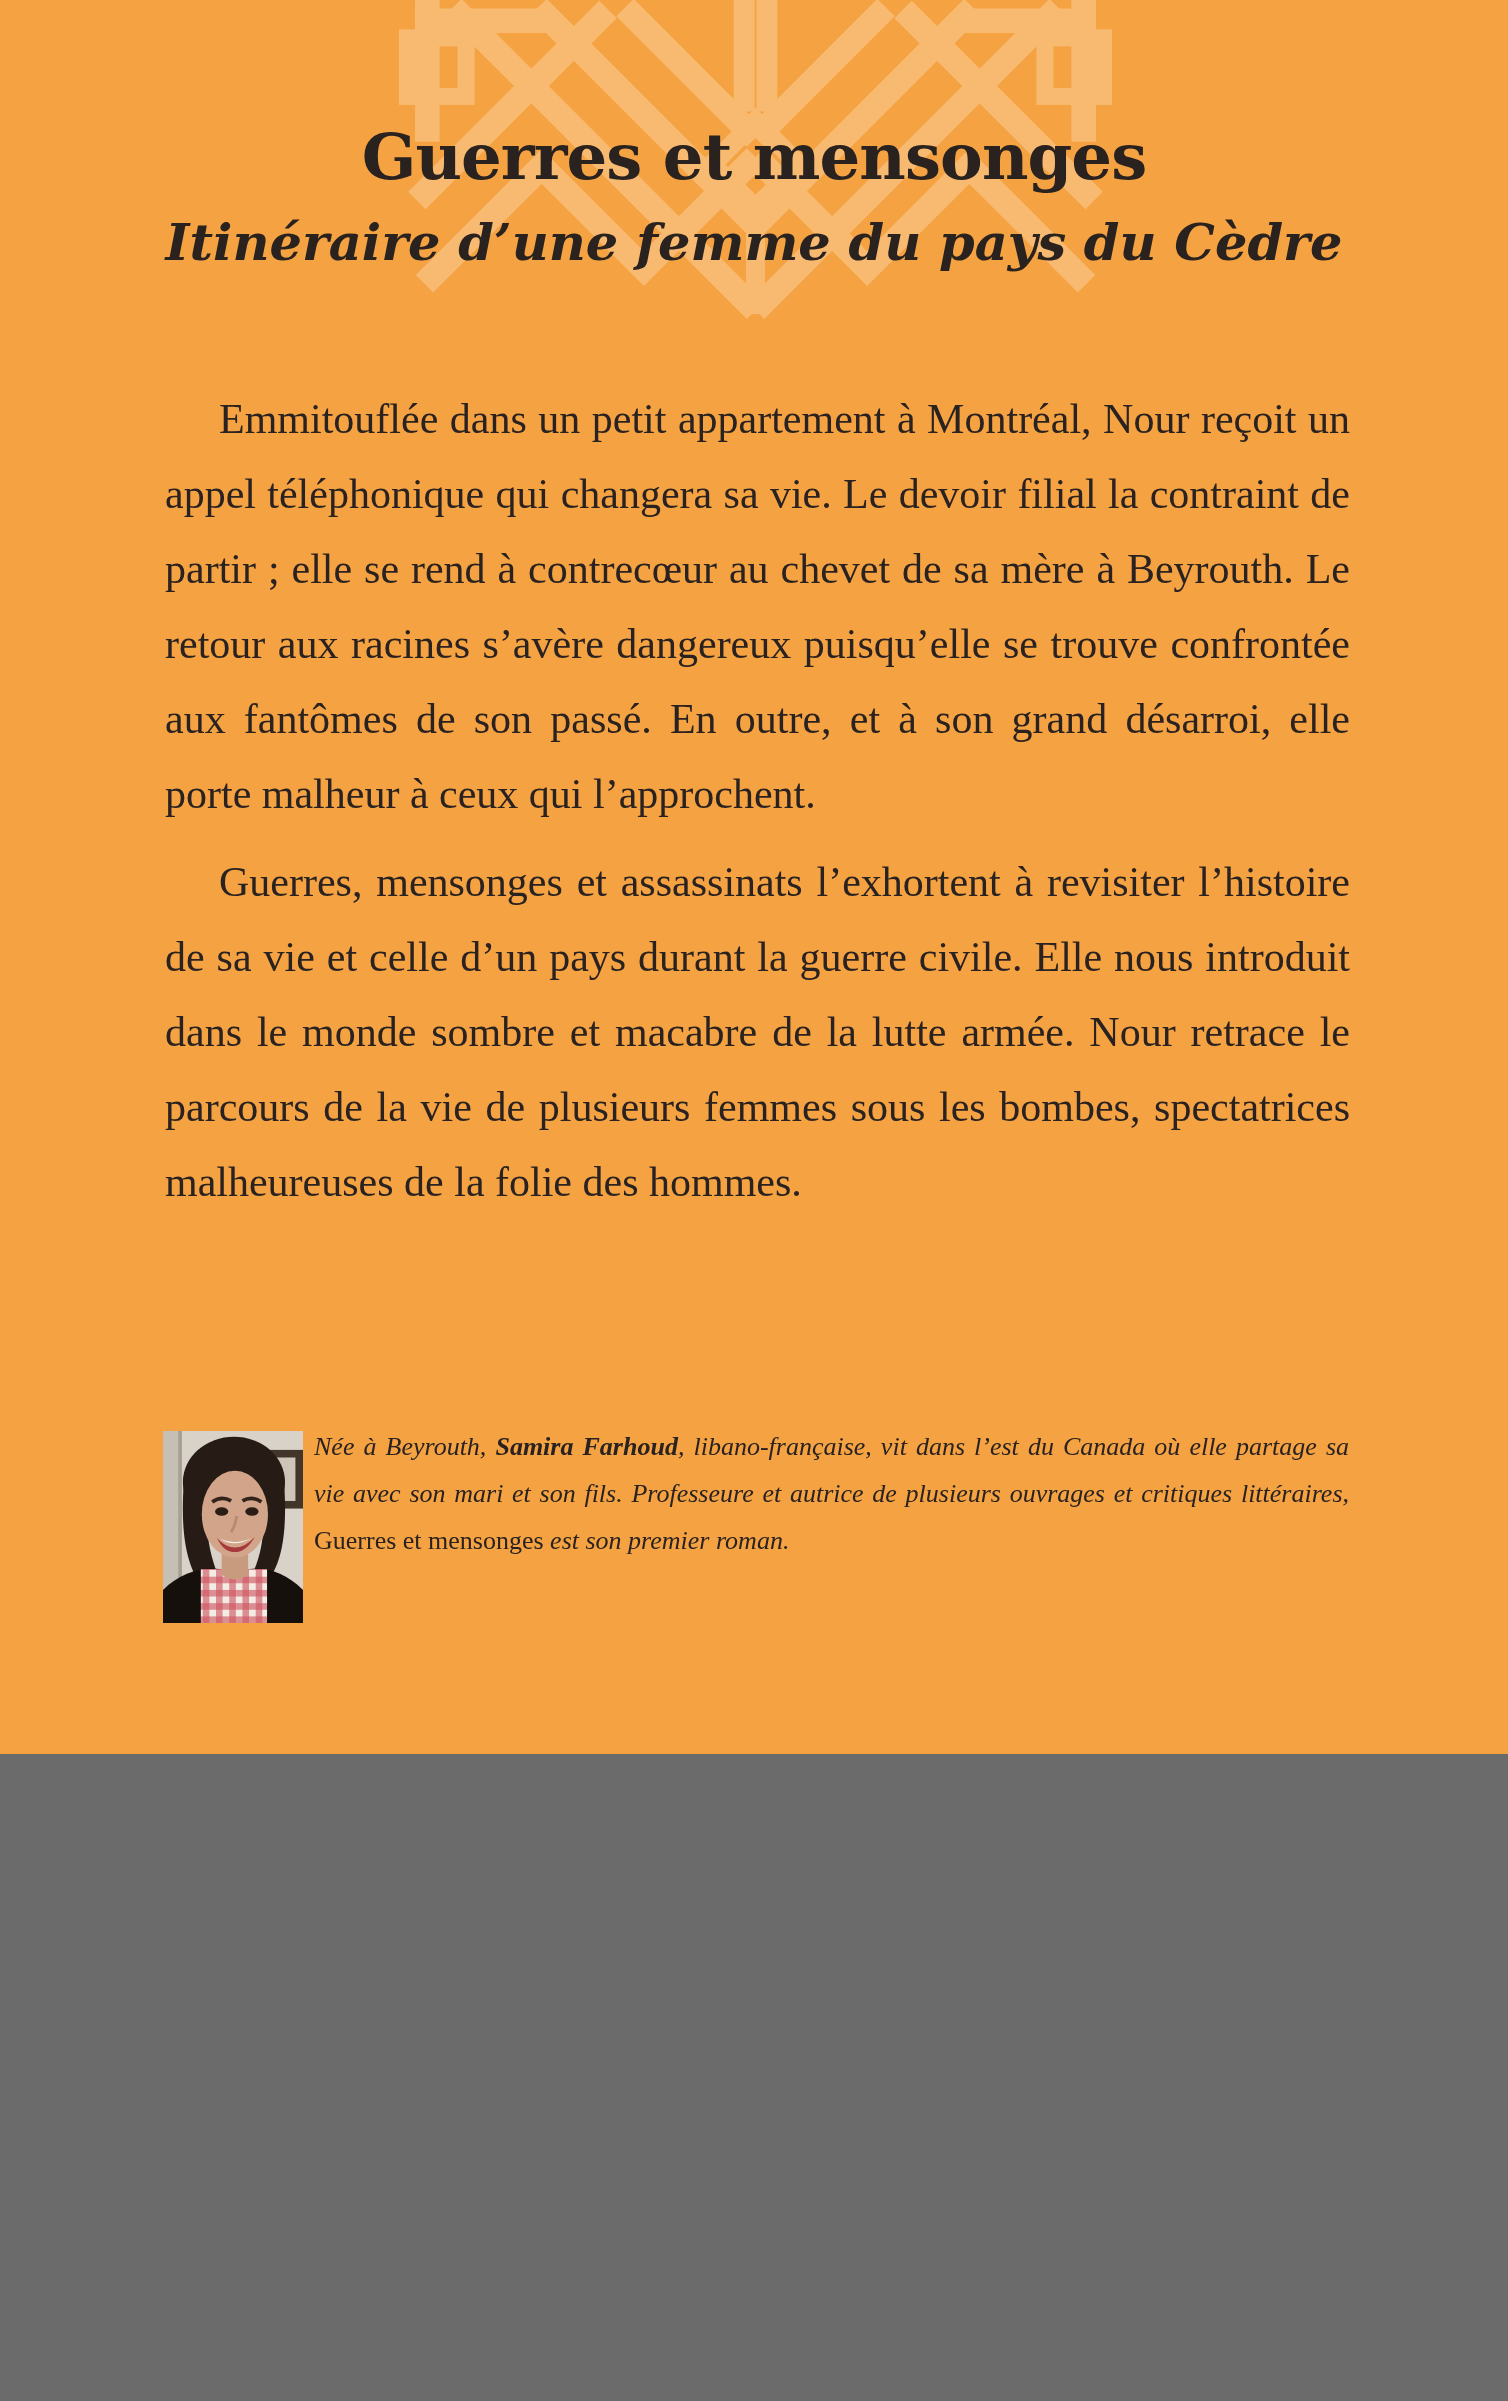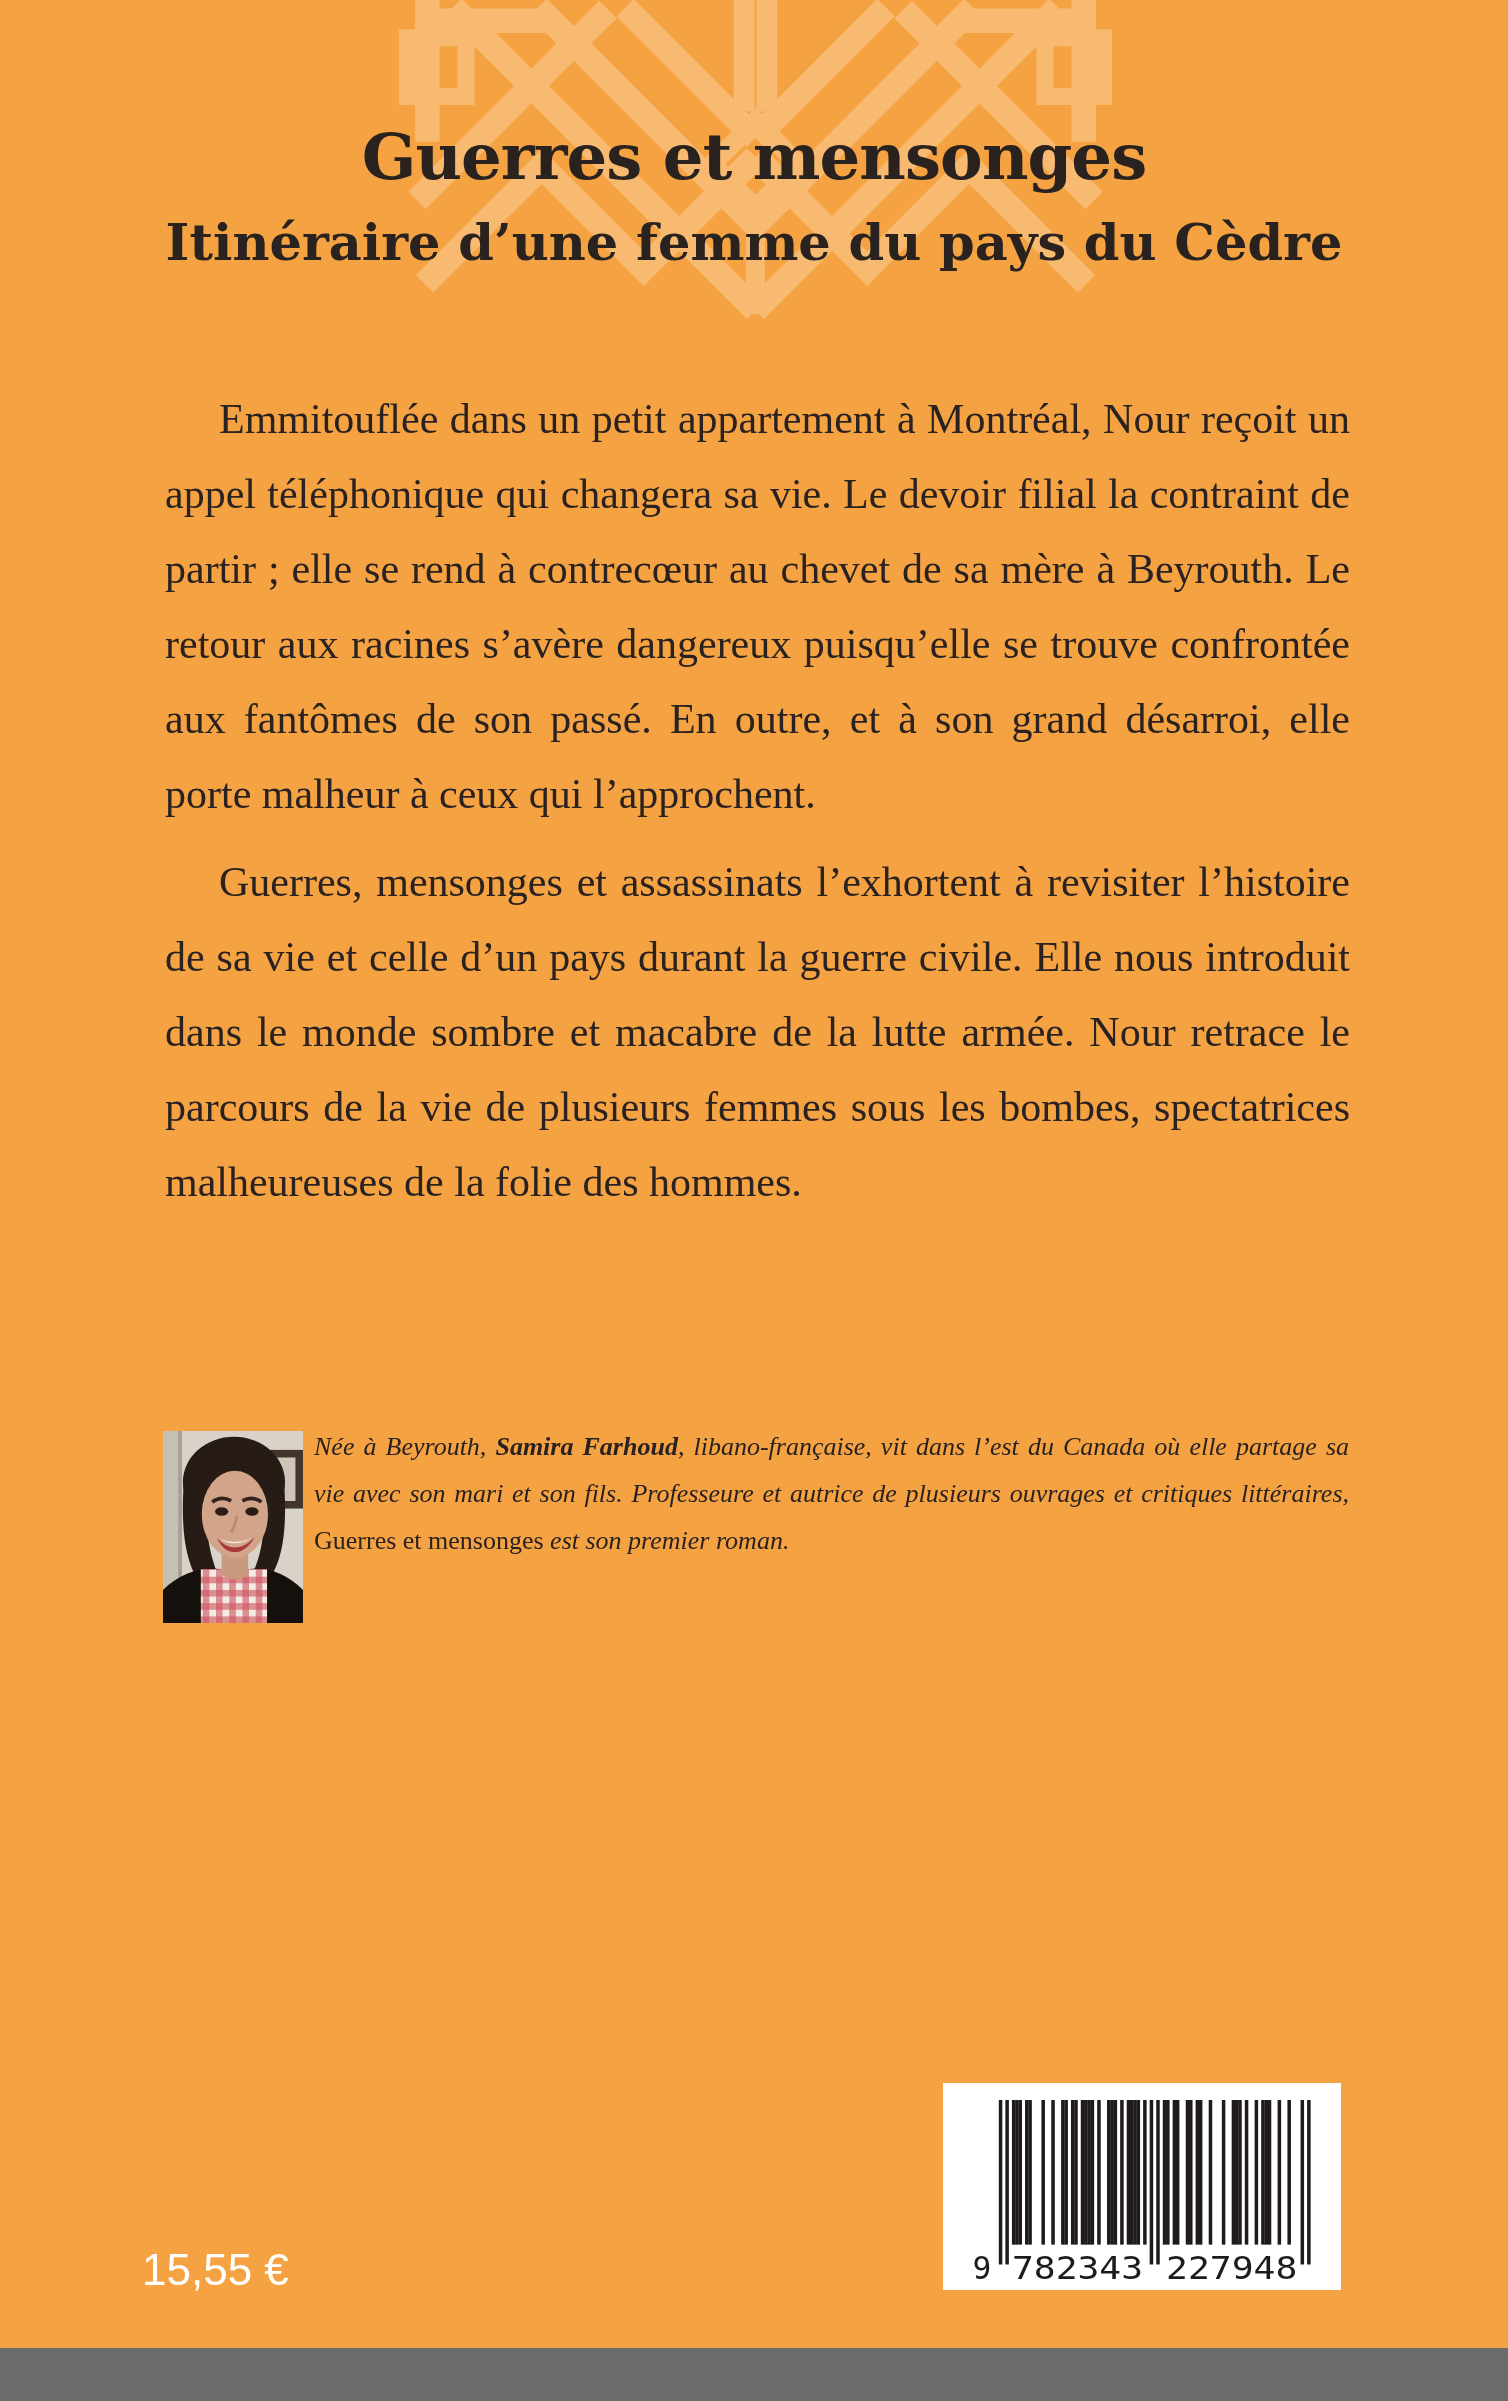--- a/index.html
+++ b/index.html
@@ -1,37 +1,38 @@
 <!DOCTYPE html>
 <html style="font-size:15px"><head>
 <meta charset="utf-8">
 <style>
   html,body{margin:0;padding:0;background:#6b6b6b;}
   .page{
     position:relative;
-    width:1508px;height:2348px;
+    width:1508px;height:1754px;
     background:#f5a342;
     overflow:hidden;
     font-family:"Liberation Serif",serif;
     color:#2a2220;
   }
   .pattern{position:absolute;left:396px;top:0;width:719px;height:331px;}
   .title{
     position:absolute;left:0;width:100%;top:125px;margin:0;
     text-align:center;
     font-family:"DejaVu Serif",serif;font-weight:bold;
     font-size:64px;line-height:1;letter-spacing:-0.9px;
     color:#29221f;
   }
   .subtitle{
     position:absolute;left:0;width:100%;top:217px;margin:0;
     text-align:center;
     font-family:"DejaVu Serif",serif;font-weight:bold;
     font-size:51px;line-height:1;
     color:#29221f;
+    font-style:italic;
   }
   .synopsis{
     position:absolute;left:165px;top:382px;width:1185px;
     font-size:42px;line-height:75px;
     text-align:justify;
   }
   .synopsis p{margin:0;text-indent:54px;}
   .synopsis p + p{margin-top:13px;}
   .author-photo{position:absolute;left:163px;top:1431px;width:140px;height:192px;}
   .bio-text{

